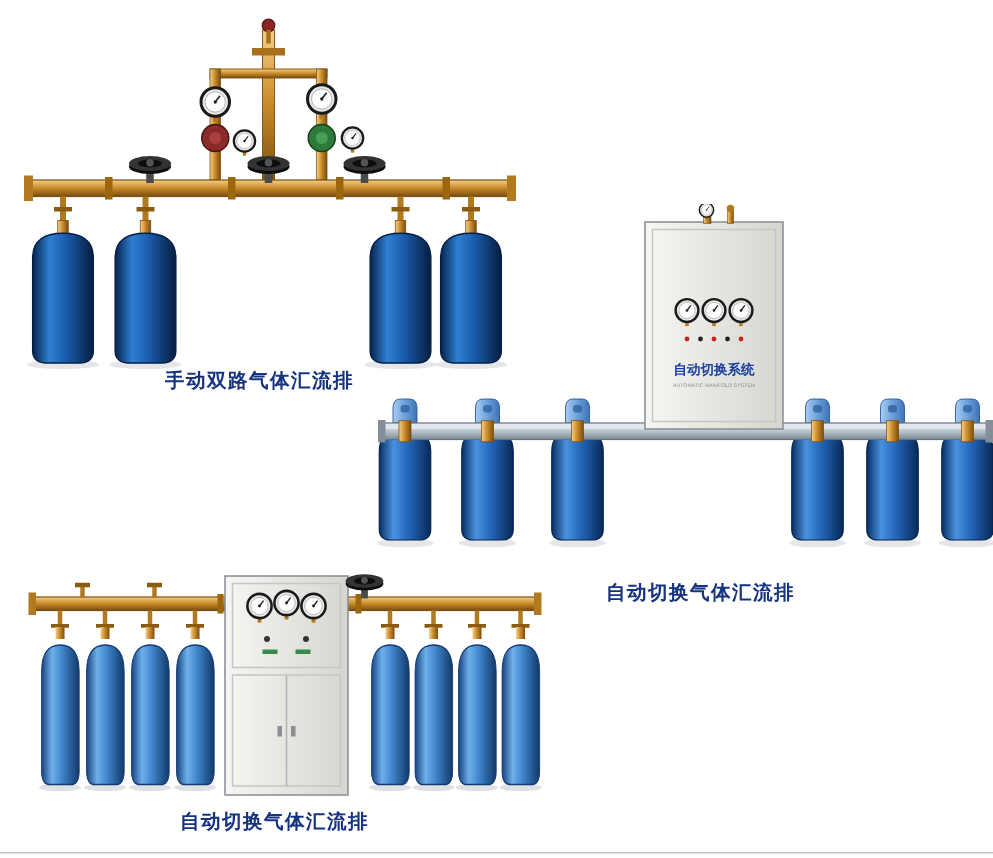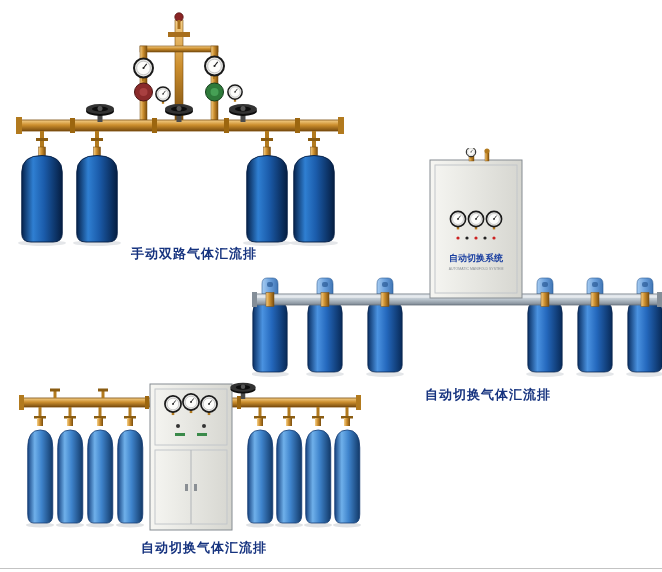--- a/index.html
+++ b/index.html
@@ -6,21 +6,20 @@
   body{font-family:"Liberation Sans","DejaVu Sans",sans-serif;}
   .page{position:relative;width:662px;height:572px;background:#ffffff;overflow:hidden;}
   .product{position:absolute;}
   .caption{
     position:absolute;
     font-size:13px;
     font-weight:bold;
     color:#16337f;
     letter-spacing:1px;
     white-space:nowrap;
-    margin-left:21px;
   }
   .bottom-rule{
     position:absolute;left:0;top:568px;width:662px;height:1px;
     background:#c3c3c3;
   }
   svg{display:block;}
 </style>
 </head>
 <body>
 
@@ -163,21 +162,21 @@
         <use href="#cylPath" transform="translate(7,142) scale(0.92)" fill="url(#gCylDark)" stroke="#051f45" stroke-width="1"></use>
         <use href="#cylPath" transform="translate(62,142) scale(0.92)" fill="url(#gCylDark)" stroke="#051f45" stroke-width="1"></use>
         <use href="#cylPath" transform="translate(232,142) scale(0.92)" fill="url(#gCylDark)" stroke="#051f45" stroke-width="1"></use>
         <use href="#cylPath" transform="translate(279,142) scale(0.92)" fill="url(#gCylDark)" stroke="#051f45" stroke-width="1"></use>
       </g>
     </svg>
   </div>
 
   <div class="caption" style="left:110px;top:245px;">手动双路气体汇流排</div>
 
-  <div class="product" style="left:252px;top:148px;width:410px;height:232px;">
+  <div class="product" style="left:252px;top:136px;width:410px;height:232px;">
     <svg width="410" height="232" viewBox="0 0 410 232">
 
       <g>
         <ellipse cx="18" cy="226" rx="19" ry="3" fill="#c9ced4" opacity="0.5"></ellipse>
         <ellipse cx="73" cy="226" rx="19" ry="3" fill="#c9ced4" opacity="0.5"></ellipse>
         <ellipse cx="133" cy="226" rx="19" ry="3" fill="#c9ced4" opacity="0.5"></ellipse>
         <ellipse cx="293" cy="226" rx="19" ry="3" fill="#c9ced4" opacity="0.5"></ellipse>
         <ellipse cx="343" cy="226" rx="19" ry="3" fill="#c9ced4" opacity="0.5"></ellipse>
         <ellipse cx="393" cy="226" rx="19" ry="3" fill="#c9ced4" opacity="0.5"></ellipse>
       </g>

